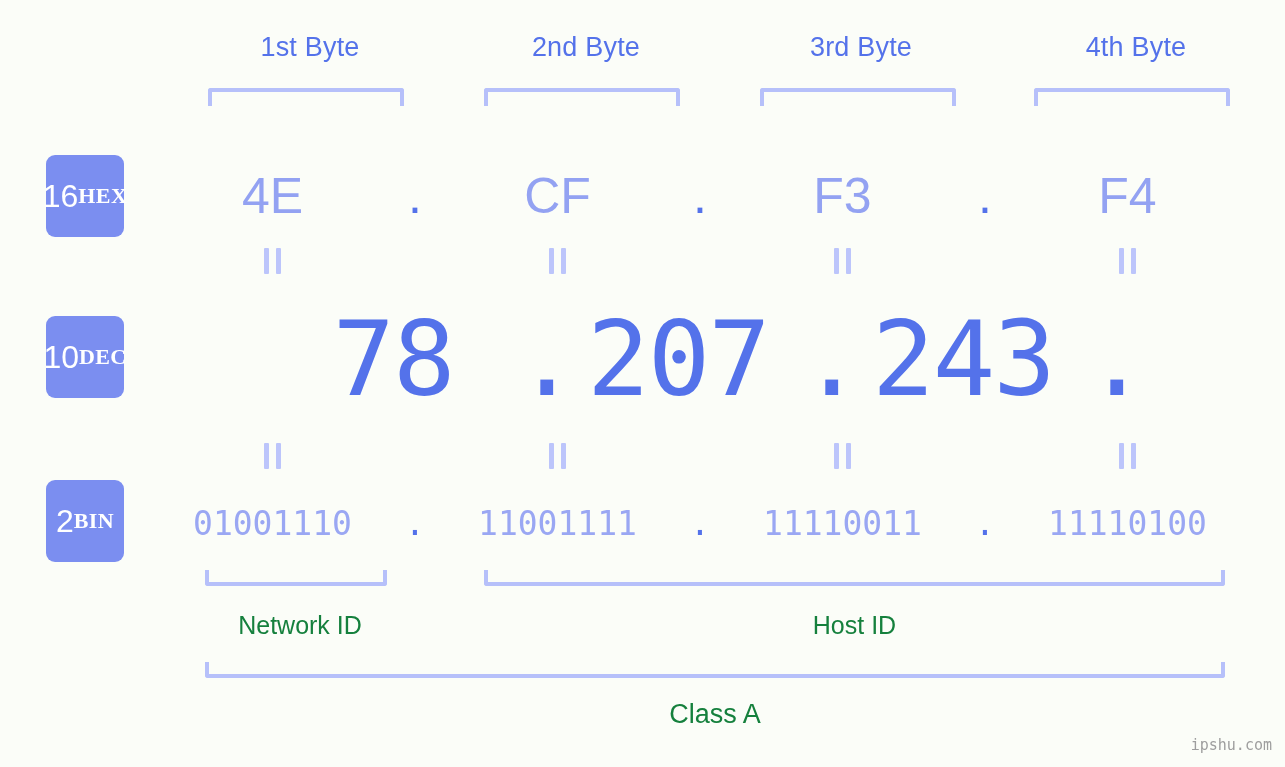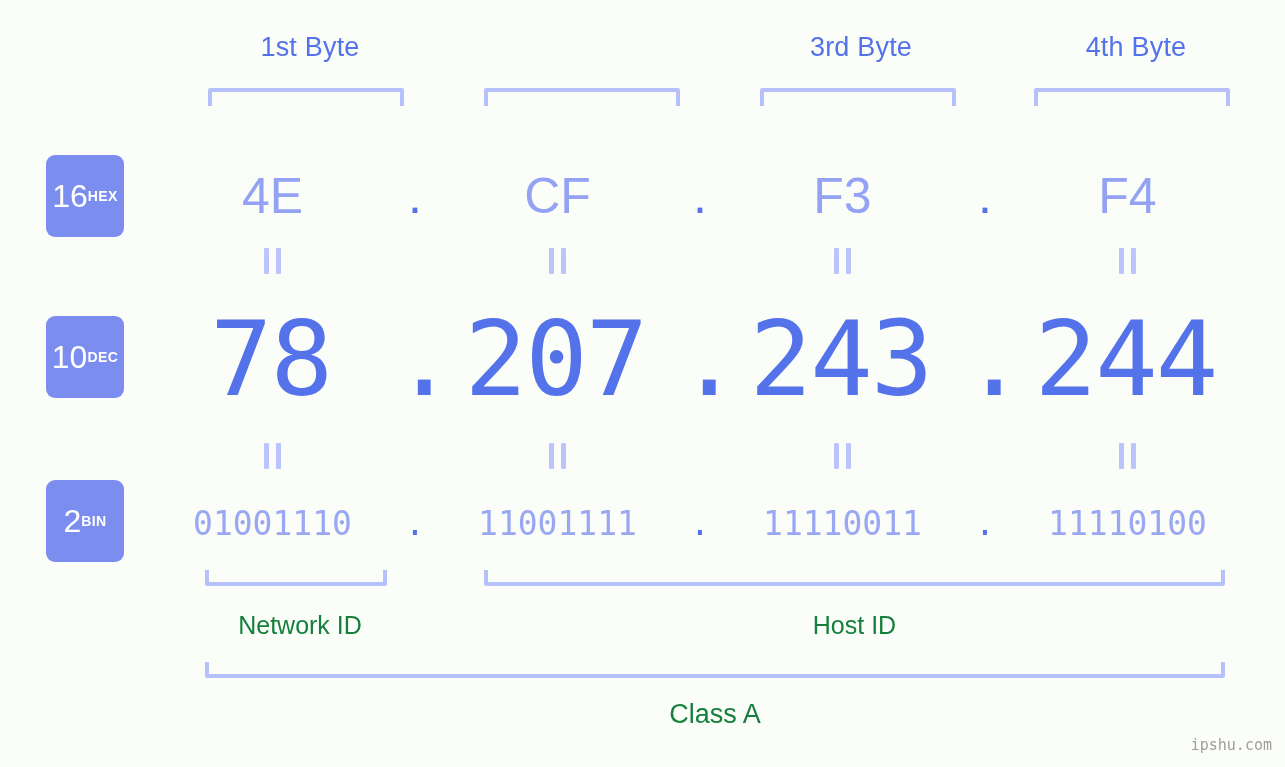--- a/index.html
+++ b/index.html
@@ -63,24 +63,24 @@
     justify-content: center;
     box-sizing: border-box;
   }
   .badge .num {
     font-size: 32px;
     line-height: 32px;
     font-weight: 400;
     font-family: "Liberation Sans", sans-serif;
   }
   .badge .unit {
-    font-size: 14px;
+    font-size: 22px;
     line-height: 22px;
     font-weight: 700;
-    font-family: Liberation Sans, sans-serif;
+    font-family: Liberation Serif, serif;
     letter-spacing: 0.4px;
   }
   #badge-hex { top: 155px; }
   #badge-dec { top: 316px; }
   #badge-bin { top: 480px; }
 
   
   .row {
     position: absolute;
     left: 150px;
@@ -203,20 +203,21 @@
     letter-spacing: 0px;
     white-space: nowrap;
   }
 </style>
 </head>
 <body>
 
 <div id="diagram">
 
   <div class="byte-label" style="left:180px;">1st Byte</div>
+  <div class="byte-label" style="left:456px;">2nd Byte</div>
   <div class="byte-label" style="left:731px;">3rd Byte</div>
   <div class="byte-label" style="left:1006px;">4th Byte</div>
 
   <div class="tbracket" style="left:208px; width:196px;"></div>
   <div class="tbracket" style="left:484px; width:196px;"></div>
   <div class="tbracket" style="left:760px; width:196px;"></div>
   <div class="tbracket" style="left:1034px; width:196px;"></div>
 
   <div class="badge" id="badge-hex">
     <span class="num">16</span>
@@ -263,21 +264,20 @@
     </div>
   </div>
 
   <div class="row" id="row-dec">
     <div class="cell">78</div>
     <div class="dot">.</div>
     <div class="cell">207</div>
     <div class="dot">.</div>
     <div class="cell">243</div>
     <div class="dot">.</div>
-    <div class="cell">244</div>
   </div>
 
   <div class="eqrow" id="eq-bot">
     <div class="eqcell">
       <span class="bar"></span>
       <span class="bar"></span>
     </div>
     <div class="sp"></div>
     <div class="eqcell">
       <span class="bar"></span>

